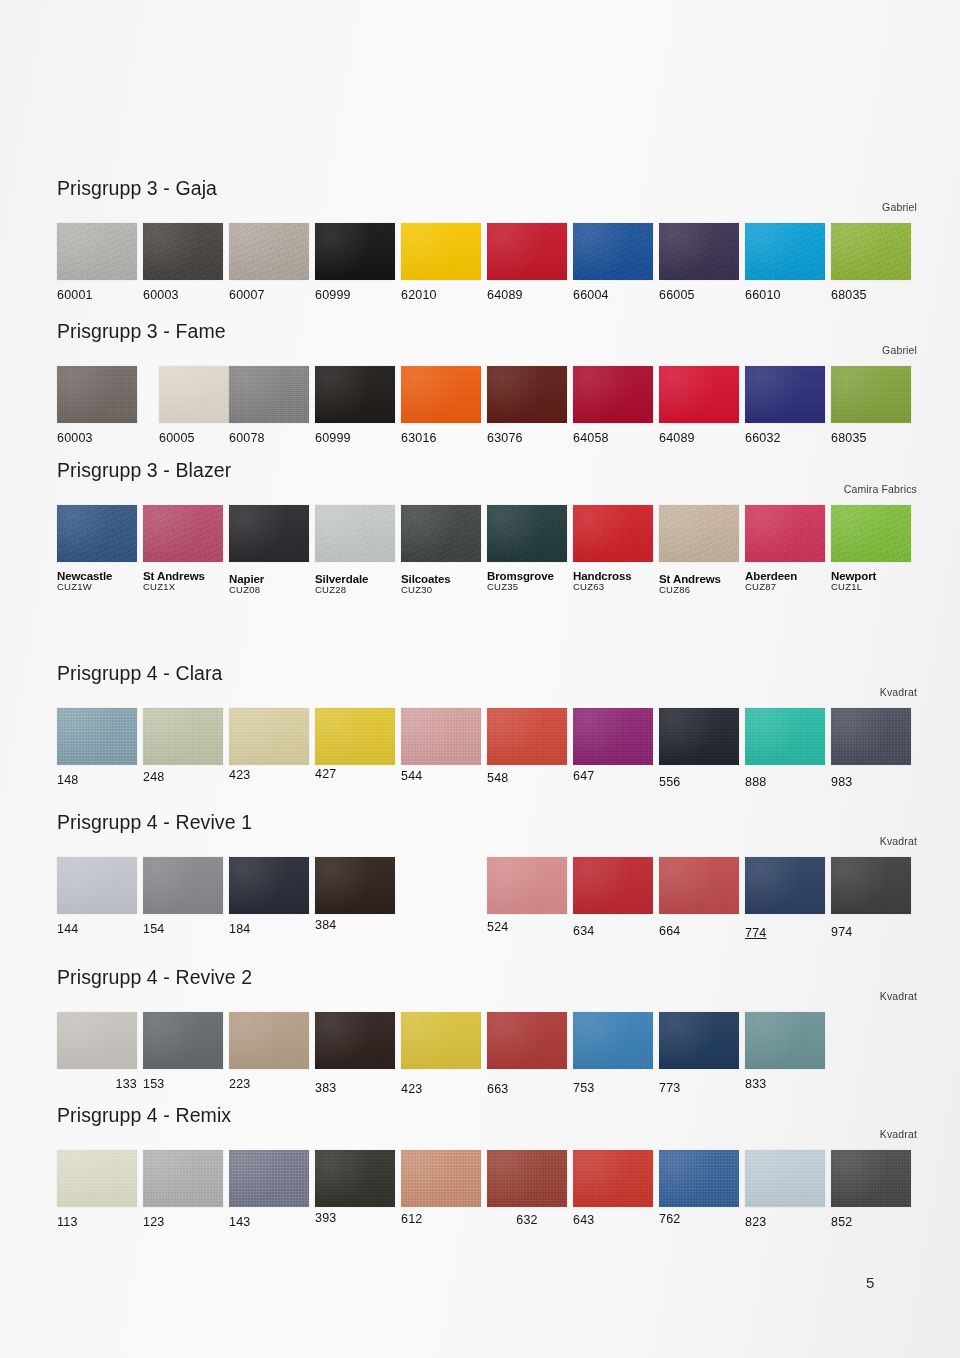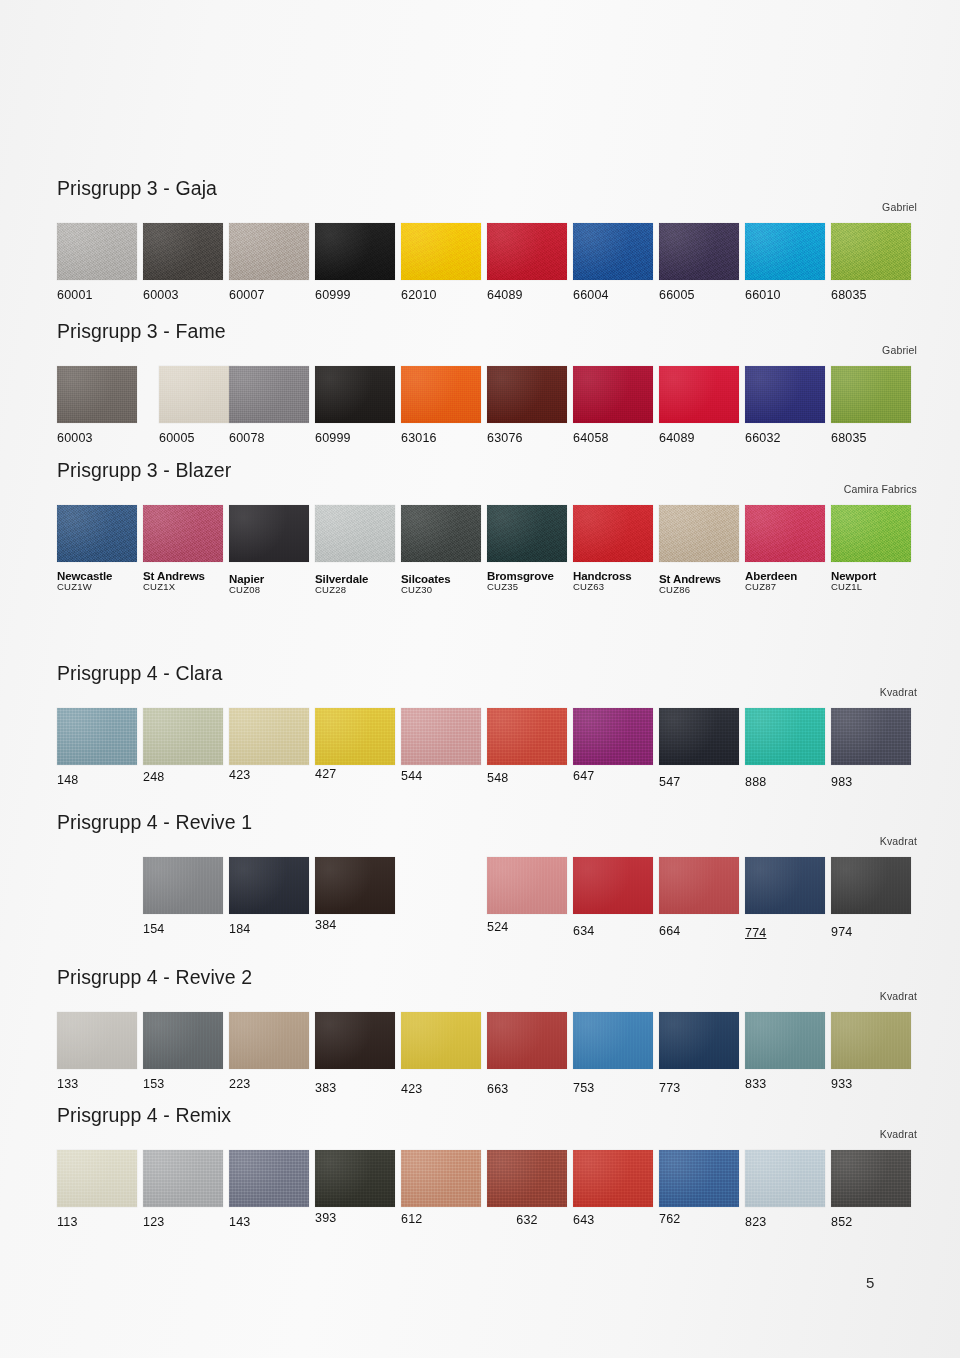--- a/index.html
+++ b/index.html
@@ -336,36 +336,40 @@
           <div class="sw" style="left: 430px;">
             <div class="chip tex-linen" style="background: rgb(207, 75, 59);"></div>
             <div class="code" style="margin-top: 7px;">548</div>
           </div>
           <div class="sw" style="left: 516px;">
             <div class="chip tex-linen" style="background: rgb(141, 38, 115);"></div>
             <div class="code" style="margin-top: 5px;">647</div>
           </div>
           <div class="sw" style="left: 602px;">
             <div class="chip tex-linen" style="background: rgb(35, 38, 47);"></div>
-            <div class="code" style="margin-top: 11px;">547</div>
+            <div class="code" style="margin-top: 11px;">556</div>
           </div>
           <div class="sw" style="left: 688px;">
             <div class="chip tex-linen" style="background: rgb(43, 186, 165);"></div>
             <div class="code" style="margin-top: 11px;">888</div>
           </div>
           <div class="sw" style="left: 774px;">
             <div class="chip tex-linen" style="background: rgb(77, 79, 94);"></div>
             <div class="code" style="margin-top: 11px;">983</div>
           </div>
         </div>
       </div>
       <div class="section" style="top: 812px;">
         <div class="sec-title">Prisgrupp 4 - Revive 1</div>
         <div class="sec-brand">Kvadrat</div>
         <div class="strip">
+          <div class="sw" style="left: 0px;">
+            <div class="chip tex-flat" style="background: rgb(194, 197, 204);"></div>
+            <div class="code" style="margin-top: 9px;">144</div>
+          </div>
           <div class="sw" style="left: 86px;">
             <div class="chip tex-flat" style="background: rgb(133, 135, 138);"></div>
             <div class="code" style="margin-top: 9px;">154</div>
           </div>
           <div class="sw" style="left: 172px;">
             <div class="chip tex-flat" style="background: rgb(39, 43, 54);"></div>
             <div class="code" style="margin-top: 9px;">184</div>
           </div>
           <div class="sw" style="left: 258px;">
             <div class="chip tex-flat" style="background: rgb(46, 33, 28);"></div>
@@ -392,21 +396,21 @@
             <div class="code" style="margin-top: 12px;">974</div>
           </div>
         </div>
       </div>
       <div class="section" style="top: 967px;">
         <div class="sec-title">Prisgrupp 4 - Revive 2</div>
         <div class="sec-brand">Kvadrat</div>
         <div class="strip">
           <div class="sw" style="left: 0px;">
             <div class="chip tex-flat" style="background: rgb(198, 195, 189);"></div>
-            <div class="code" style="margin-top: 9px;">133</div>
+            <div class="code" style="margin-top: 9px; text-align: right;">133</div>
           </div>
           <div class="sw" style="left: 86px;">
             <div class="chip tex-flat" style="background: rgb(100, 106, 109);"></div>
             <div class="code" style="margin-top: 9px;">153</div>
           </div>
           <div class="sw" style="left: 172px;">
             <div class="chip tex-flat" style="background: rgb(179, 158, 135);"></div>
             <div class="code" style="margin-top: 9px;">223</div>
           </div>
           <div class="sw" style="left: 258px;">
@@ -425,24 +429,20 @@
             <div class="chip tex-flat" style="background: rgb(59, 127, 180);"></div>
             <div class="code" style="margin-top: 13px;">753</div>
           </div>
           <div class="sw" style="left: 602px;">
             <div class="chip tex-flat" style="background: rgb(31, 58, 92);"></div>
             <div class="code" style="margin-top: 13px;">773</div>
           </div>
           <div class="sw" style="left: 688px;">
             <div class="chip tex-flat" style="background: rgb(107, 146, 150);"></div>
             <div class="code" style="margin-top: 9px;">833</div>
-          </div>
-          <div class="sw" style="left: 774px;">
-            <div class="chip tex-flat" style="background: rgb(165, 162, 104);"></div>
-            <div class="code" style="margin-top: 9px;">933</div>
           </div>
         </div>
       </div>
       <div class="section" style="top: 1105px;">
         <div class="sec-title">Prisgrupp 4 - Remix</div>
         <div class="sec-brand">Kvadrat</div>
         <div class="strip">
           <div class="sw" style="left: 0px;">
             <div class="chip tex-linen" style="background: rgb(222, 220, 201);"></div>
             <div class="code" style="margin-top: 9px;">113</div>

